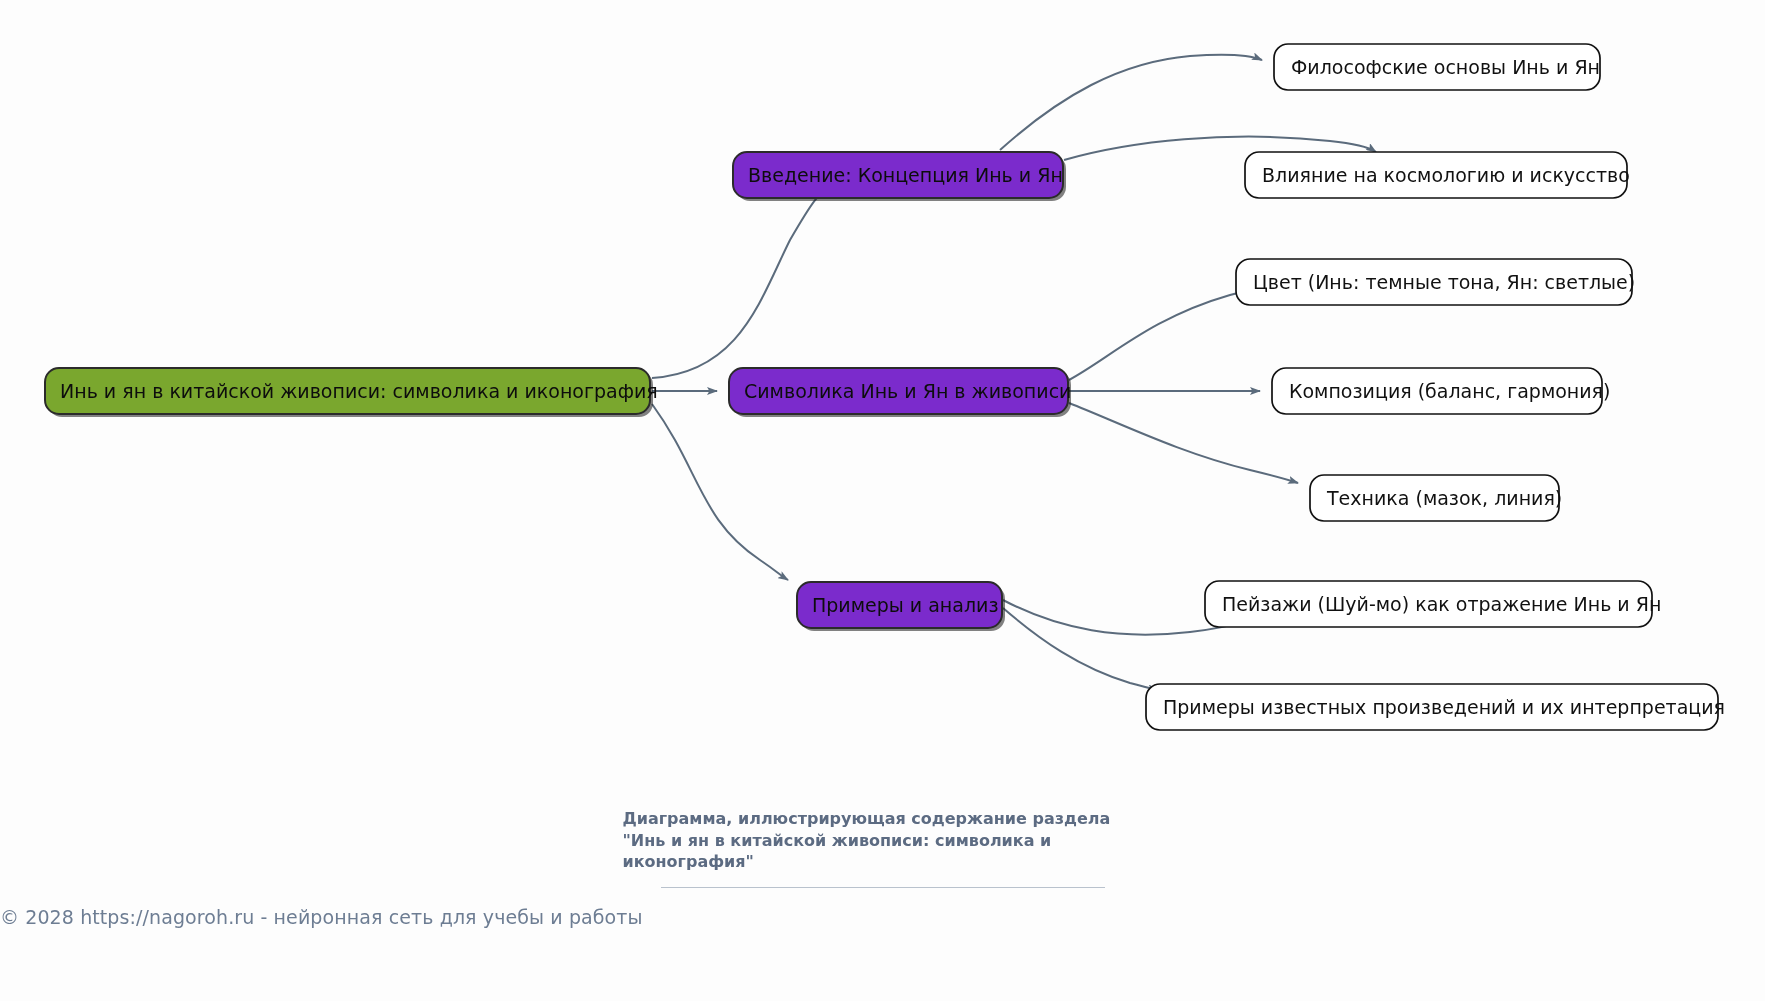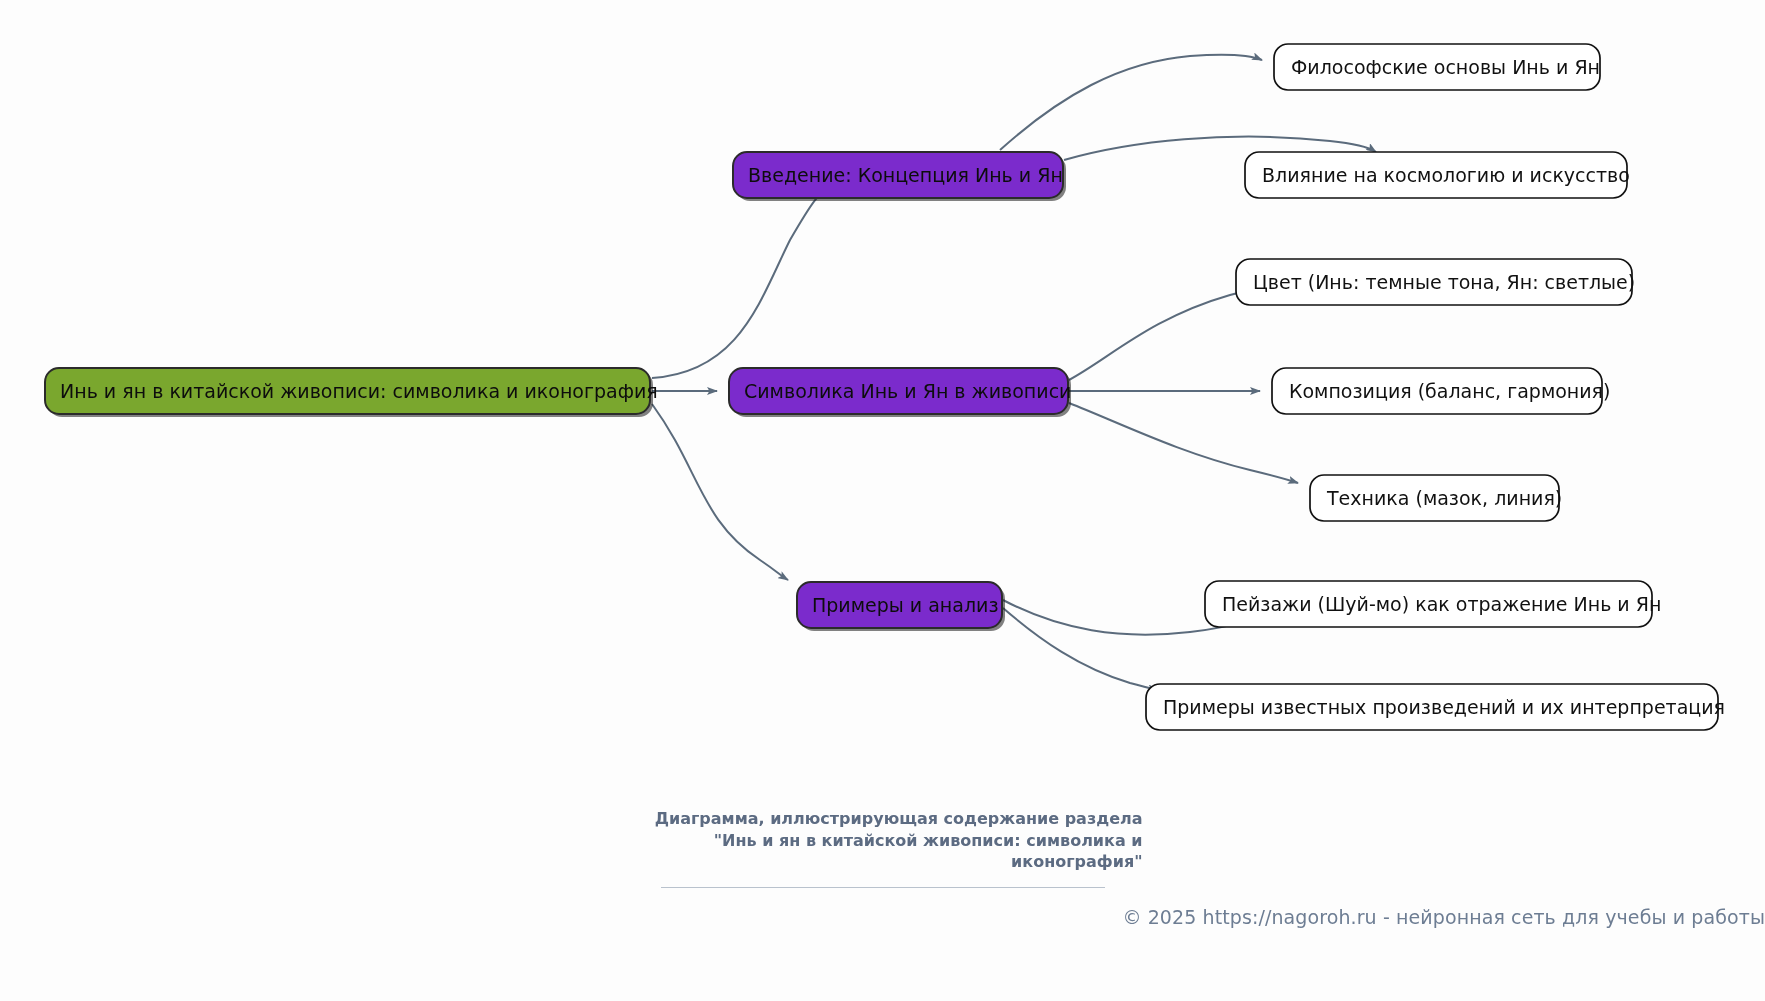--- a/index.html
+++ b/index.html
@@ -60,21 +60,21 @@
   }
   .node-shadow {
     fill: #1c1c1c;
     opacity: 0.55;
   }
   .caption-block {
     position: absolute;
     left: 0;
     right: 0;
     top: 808px;
-    text-align: right;
+    text-align: left;
   }
   .caption-title {
     font-family: "DejaVu Sans", "Liberation Sans", sans-serif;
     font-size: 16px;
     font-weight: bold;
     color: #5c6b82;
     line-height: 1.35;
     margin: 0 auto;
     width: 520px;
   }
@@ -187,15 +187,15 @@
 
   </svg>
 
   <div class="caption-block">
     <div class="caption-title">
       <div>Диаграмма, иллюстрирующая содержание раздела</div>
       <div>"Инь и ян в китайской живописи: символика и</div>
       <div>иконография"</div>
     </div>
     <div class="caption-rule"></div>
-    <div class="caption-credit">© 2025 https://nagoroh.ru - нейронная сеть для учебы и работы</div>
+    <div class="caption-credit">© 2028 https://nagoroh.ru - нейронная сеть для учебы и работы</div>
   </div>
 </div>
 
 </body></html>

